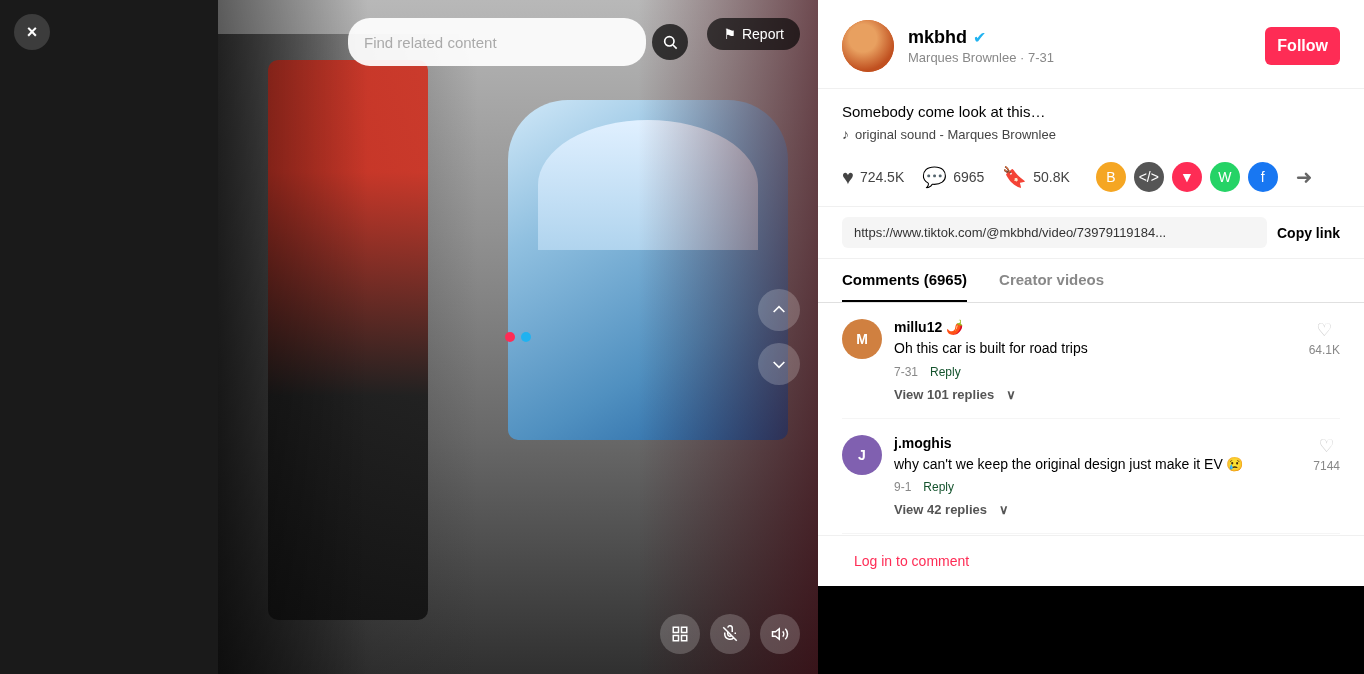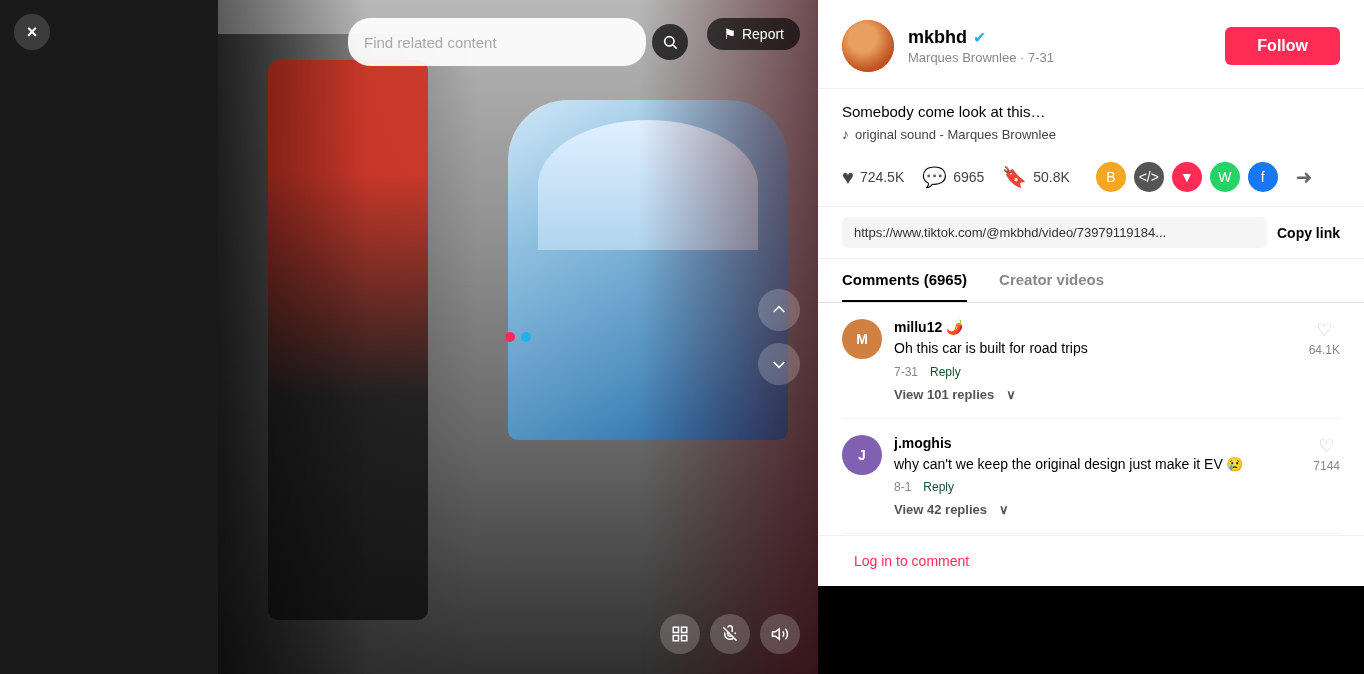--- a/index.html
+++ b/index.html
@@ -177,21 +177,21 @@
     .creator-meta {
       font-size: 13px;
       color: #888;
       margin-top: 2px;
     }
     .follow-btn {
       background: #fe2c55;
       color: #fff;
       border: none;
       border-radius: 6px;
-      padding: 10px 32px;
+      padding: 10px 12px;
       font-size: 16px;
       font-weight: 600;
       cursor: pointer;
     }
 
     
     .description-area {
       padding: 14px 24px 10px;
     }
     .description-text {
@@ -528,21 +528,21 @@
     </div>
 
     <div class="comment-item">
       <div class="comment-avatar" style="background:#8060b0;">
         <span style="color:white;font-weight:bold;">J</span>
       </div>
       <div class="comment-body">
         <div class="comment-username">j.moghis</div>
         <div class="comment-text">why can't we keep the original design just make it EV 😢</div>
         <div class="comment-meta">
-          <span>8-1</span>
+          <span>9-1</span>
           <span class="reply-link">Reply</span>
         </div>
         <div class="view-replies">
           <span>View 42 replies</span>
           <span>∨</span>
         </div>
       </div>
       <div class="comment-like">
         <span class="heart-icon">♡</span>
         <span>7144</span>

